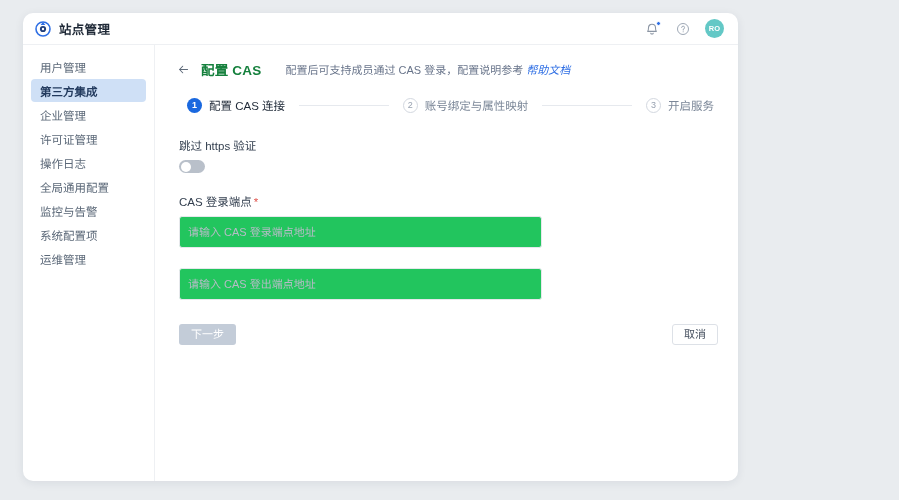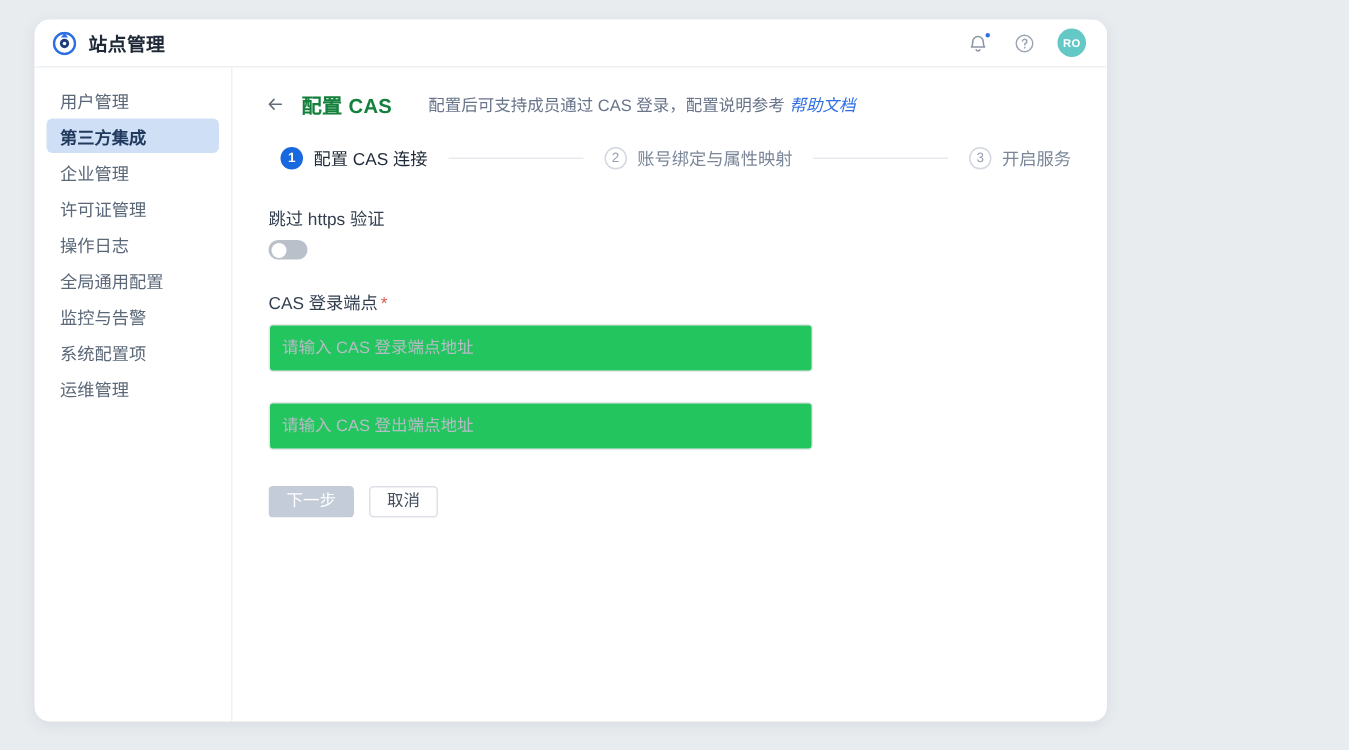--- a/index.html
+++ b/index.html
@@ -300,20 +300,21 @@
     color: #333f4f;
     padding: 15px 8px;
     outline: none;
   }
   .text-input::placeholder { color: #b6bcc6; }
 
   .actions {
     margin-top: 24px;
     display: flex;
     gap: 10px;
+    justify-content: space-between;
   }
 
   .btn {
     height: 21px;
     min-width: 44px;
     border-radius: 3px;
     font-family: "Liberation Sans", "DejaVu Sans", sans-serif;
     font-size: 11px;
     padding: 0 11px;
     cursor: pointer;

